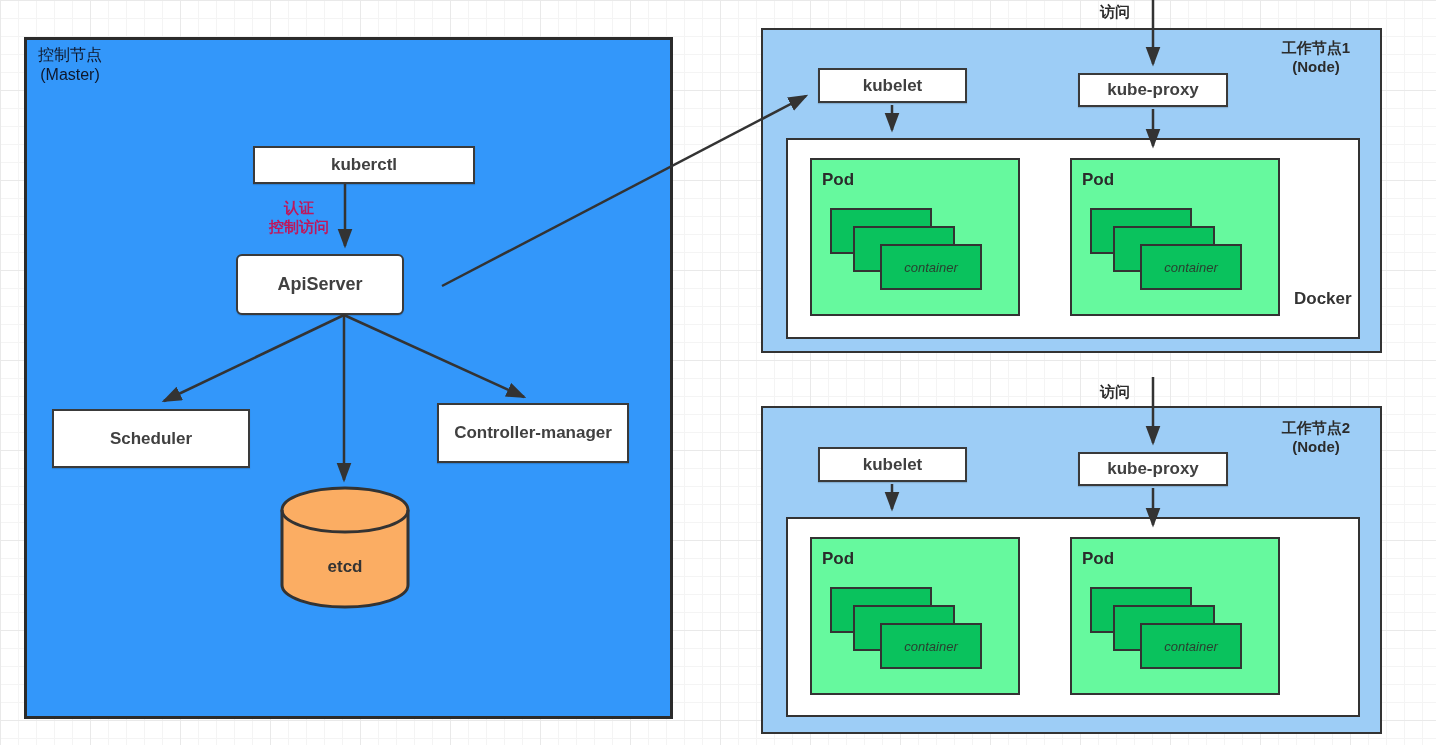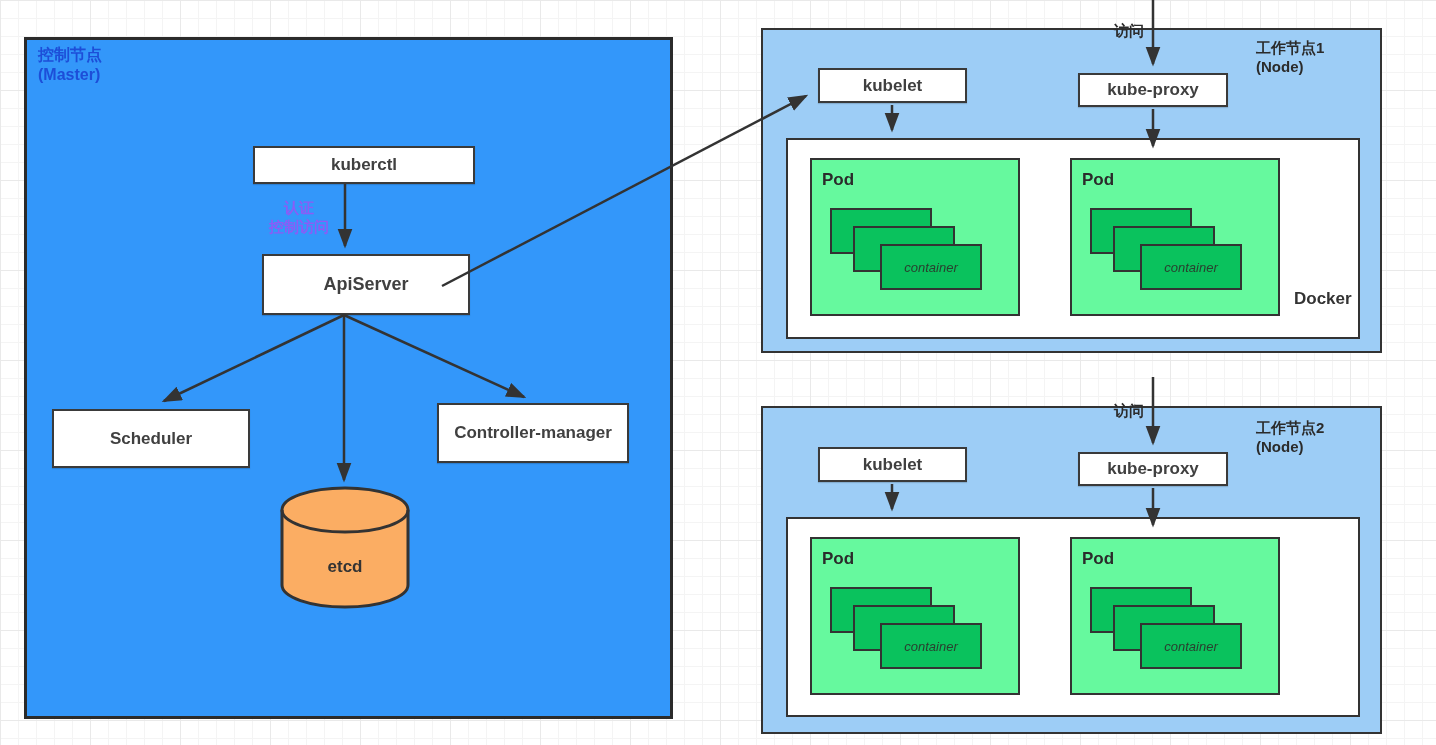--- a/index.html
+++ b/index.html
@@ -27,43 +27,43 @@
   }
   .canvas{position:absolute;left:0;top:0;width:1436px;height:745px;}
   .abs{position:absolute;}
   .master{
     left:24px;top:37px;width:649px;height:682px;
     background:var(--master-fill);
     border:3px solid #2b2b2b;
   }
   .master-title{
     left:38px;top:45px;
-    font-size:16px;font-weight:bold;color:#1d4ed8;line-height:20px;
+    font-size:16px;font-weight:normal;color:#0f172a;line-height:20px;text-align:center;
   }
   .node{
     background:var(--node-fill);
     border:2.5px solid #333;
   }
   .node1{left:761px;top:28px;width:621px;height:325px;}
   .node2{left:761px;top:406px;width:621px;height:328px;}
   .node-title{
-    width:120px;text-align:left;
+    width:120px;text-align:center;
     font-size:15px;font-weight:bold;color:#2b2b2b;line-height:19px;
   }
   .node1-title{left:1256px;top:38px;}
   .node2-title{left:1256px;top:418px;}
   .wbox{
     background:var(--box-fill);
     border:2px solid #3a3a3a;
     display:flex;align-items:center;justify-content:center;
     font-weight:bold;font-size:17px;color:#404040;
     box-shadow:0 1px 1px rgba(0,0,0,0.15);
   }
   .kuberctl{left:253px;top:146px;width:222px;height:38px;}
-  .apiserver{left:262px;top:254px;width:208px;height:61px;font-size:18px;}
+  .apiserver{left:236px;top:254px;width:168px;height:61px;font-size:18px;border-radius:6px;}
   .scheduler{left:52px;top:409px;width:198px;height:59px;}
   .ctrlmgr{left:437px;top:403px;width:192px;height:60px;}
   .kubelet1{left:818px;top:68px;width:149px;height:35px;}
   .kubeproxy1{left:1078px;top:73px;width:150px;height:34px;}
   .kubelet2{left:818px;top:447px;width:149px;height:35px;}
   .kubeproxy2{left:1078px;top:452px;width:150px;height:34px;}
   .docker{
     background:#fff;border:2.5px solid #333;
   }
   .docker1{left:786px;top:138px;width:574px;height:201px;}
@@ -84,25 +84,25 @@
   }
   .cont{
     position:absolute;width:102px;height:46px;
     background:var(--container-fill);
     border:2px solid #333;
     display:flex;align-items:center;justify-content:center;
     font-size:13px;color:#29402f;font-style:italic;
   }
   .auth-label{
     left:244px;top:198px;width:110px;text-align:center;
-    font-size:15px;font-weight:bold;color:#8b5cf6;line-height:19px;
+    font-size:15px;font-weight:bold;color:#be185d;line-height:19px;
   }
   .access-label{
-    width:44px;text-align:right;
-    font-size:15px;font-weight:600;color:#2b2b2b;margin-top:19px;
+    width:44px;text-align:left;
+    font-size:15px;font-weight:600;color:#2b2b2b;
   }
   .access1{left:1100px;top:3px;}
   .access2{left:1100px;top:383px;}
   .etcd-label{
     left:295px;top:557px;width:100px;text-align:center;
     font-size:17px;font-weight:bold;color:#333;
   }
   svg.overlay{
     position:absolute;left:0;top:0;width:1436px;height:745px;
     pointer-events:none;

